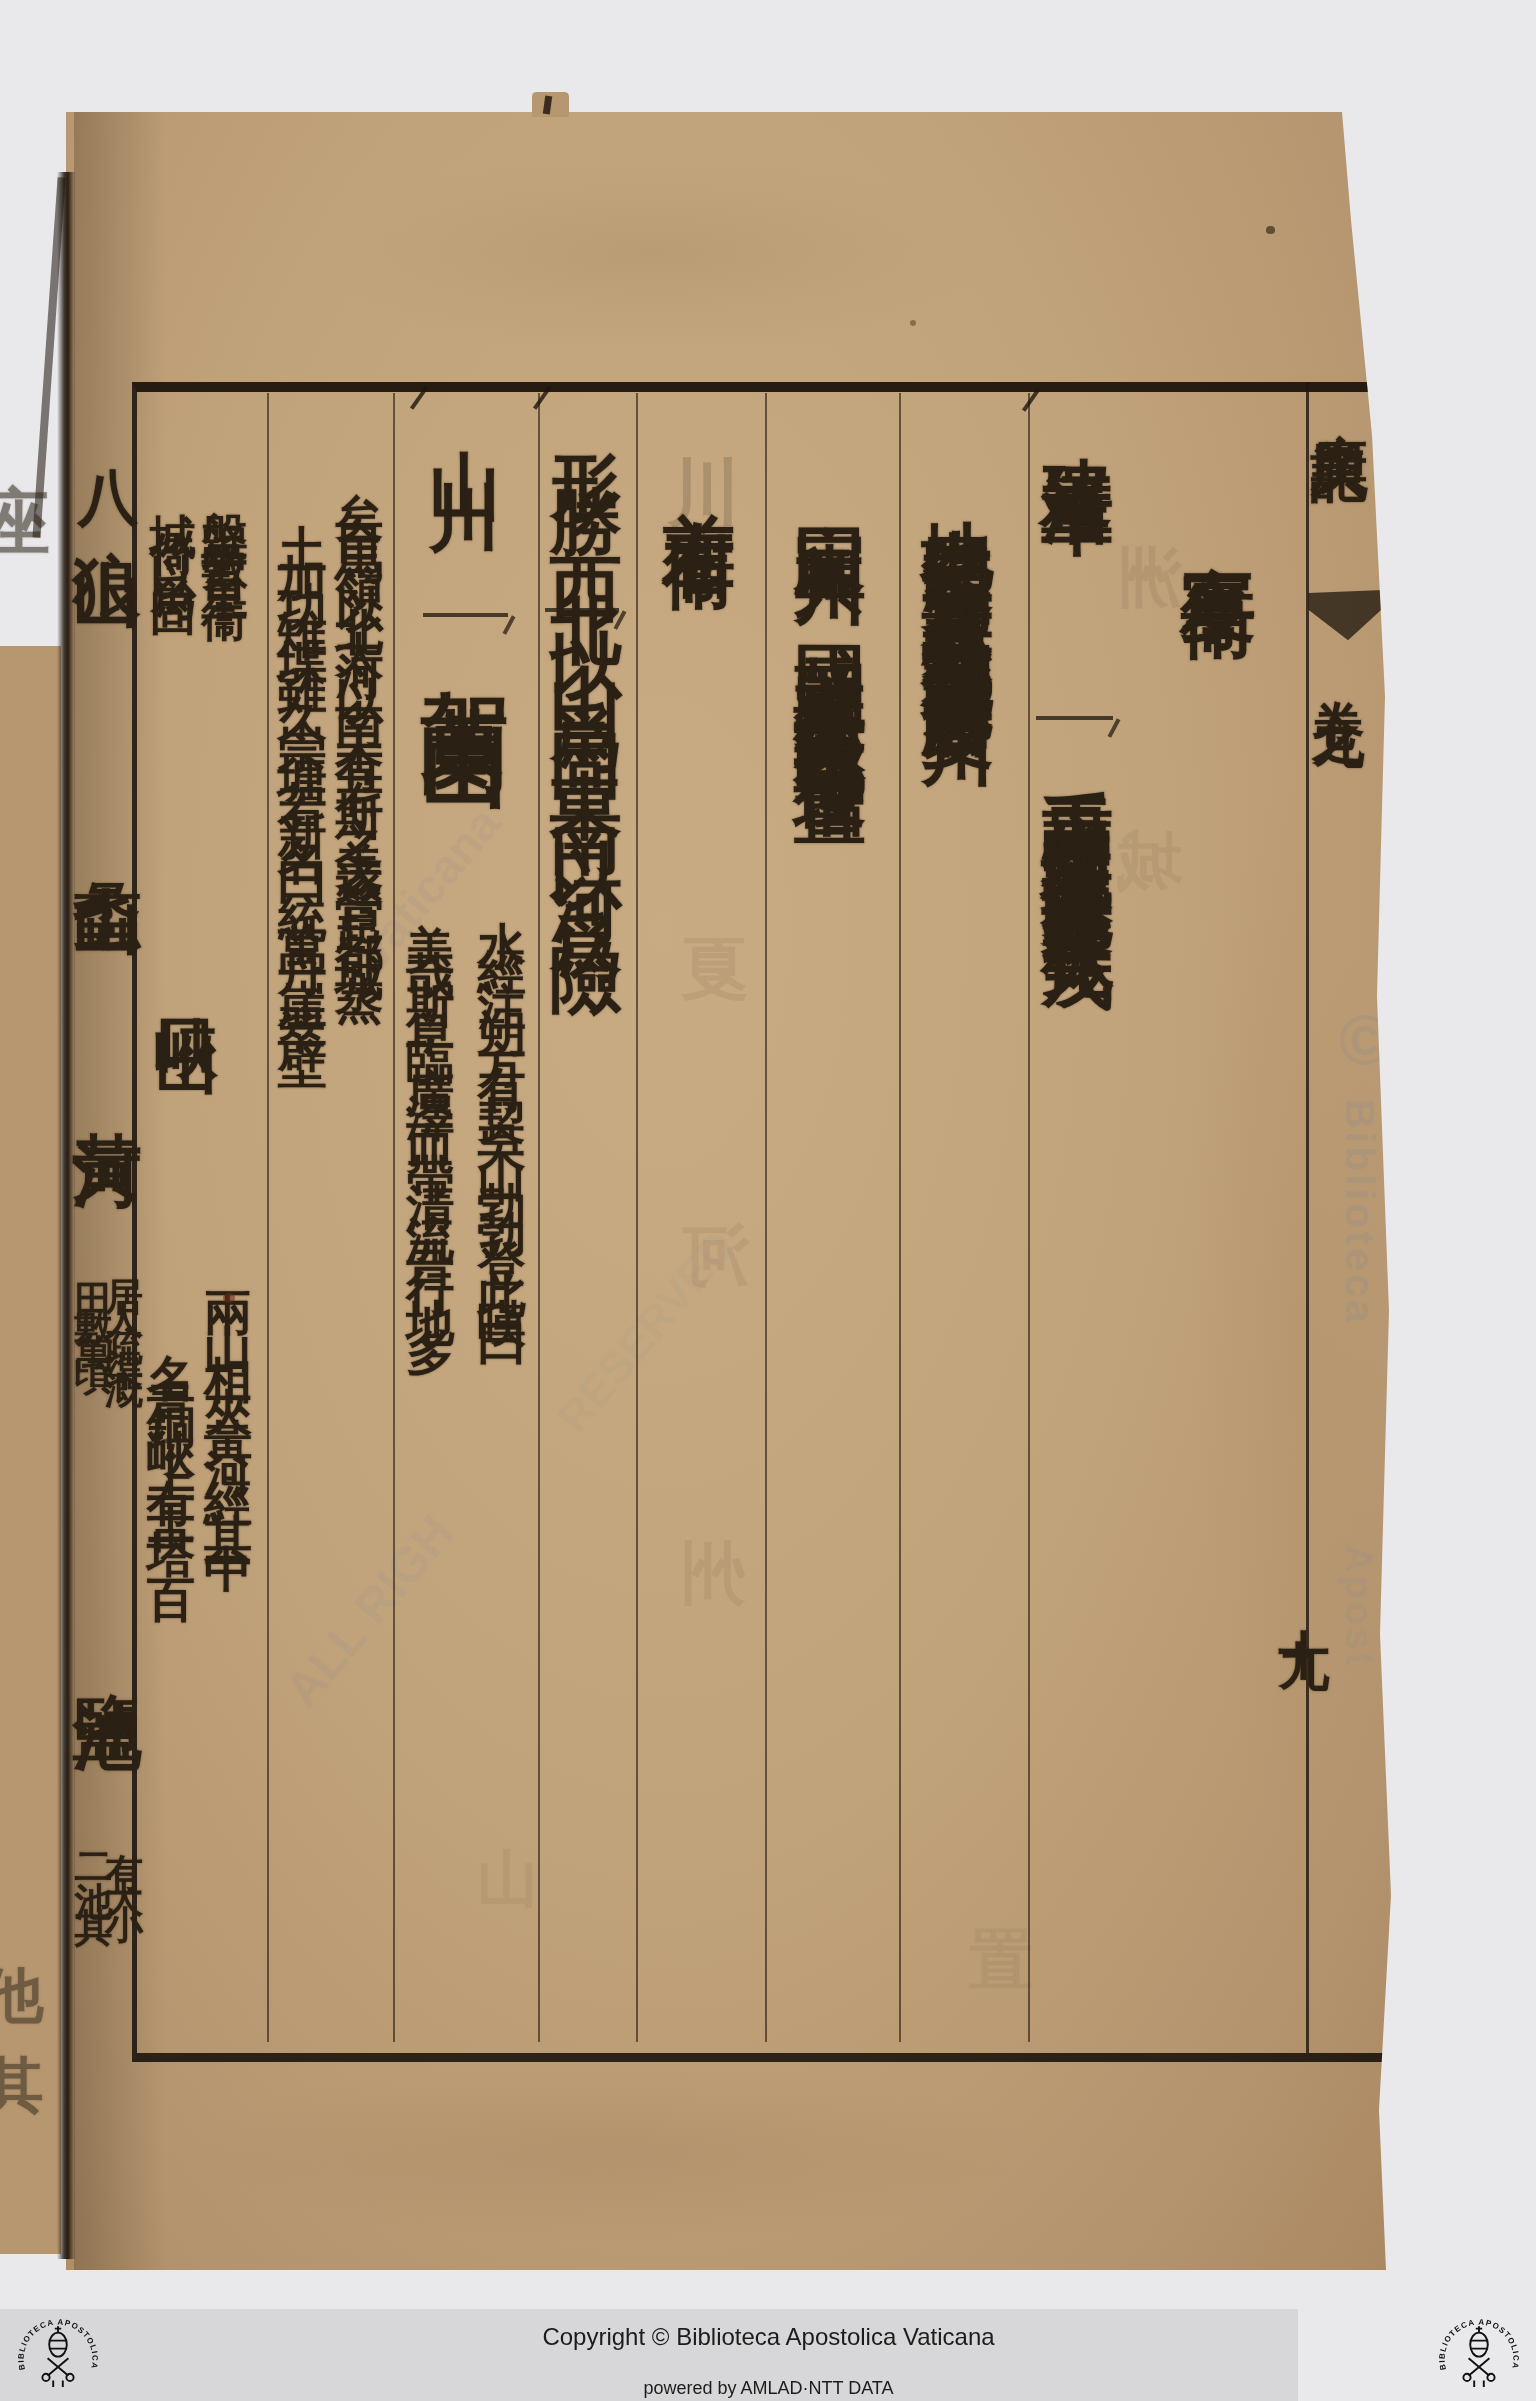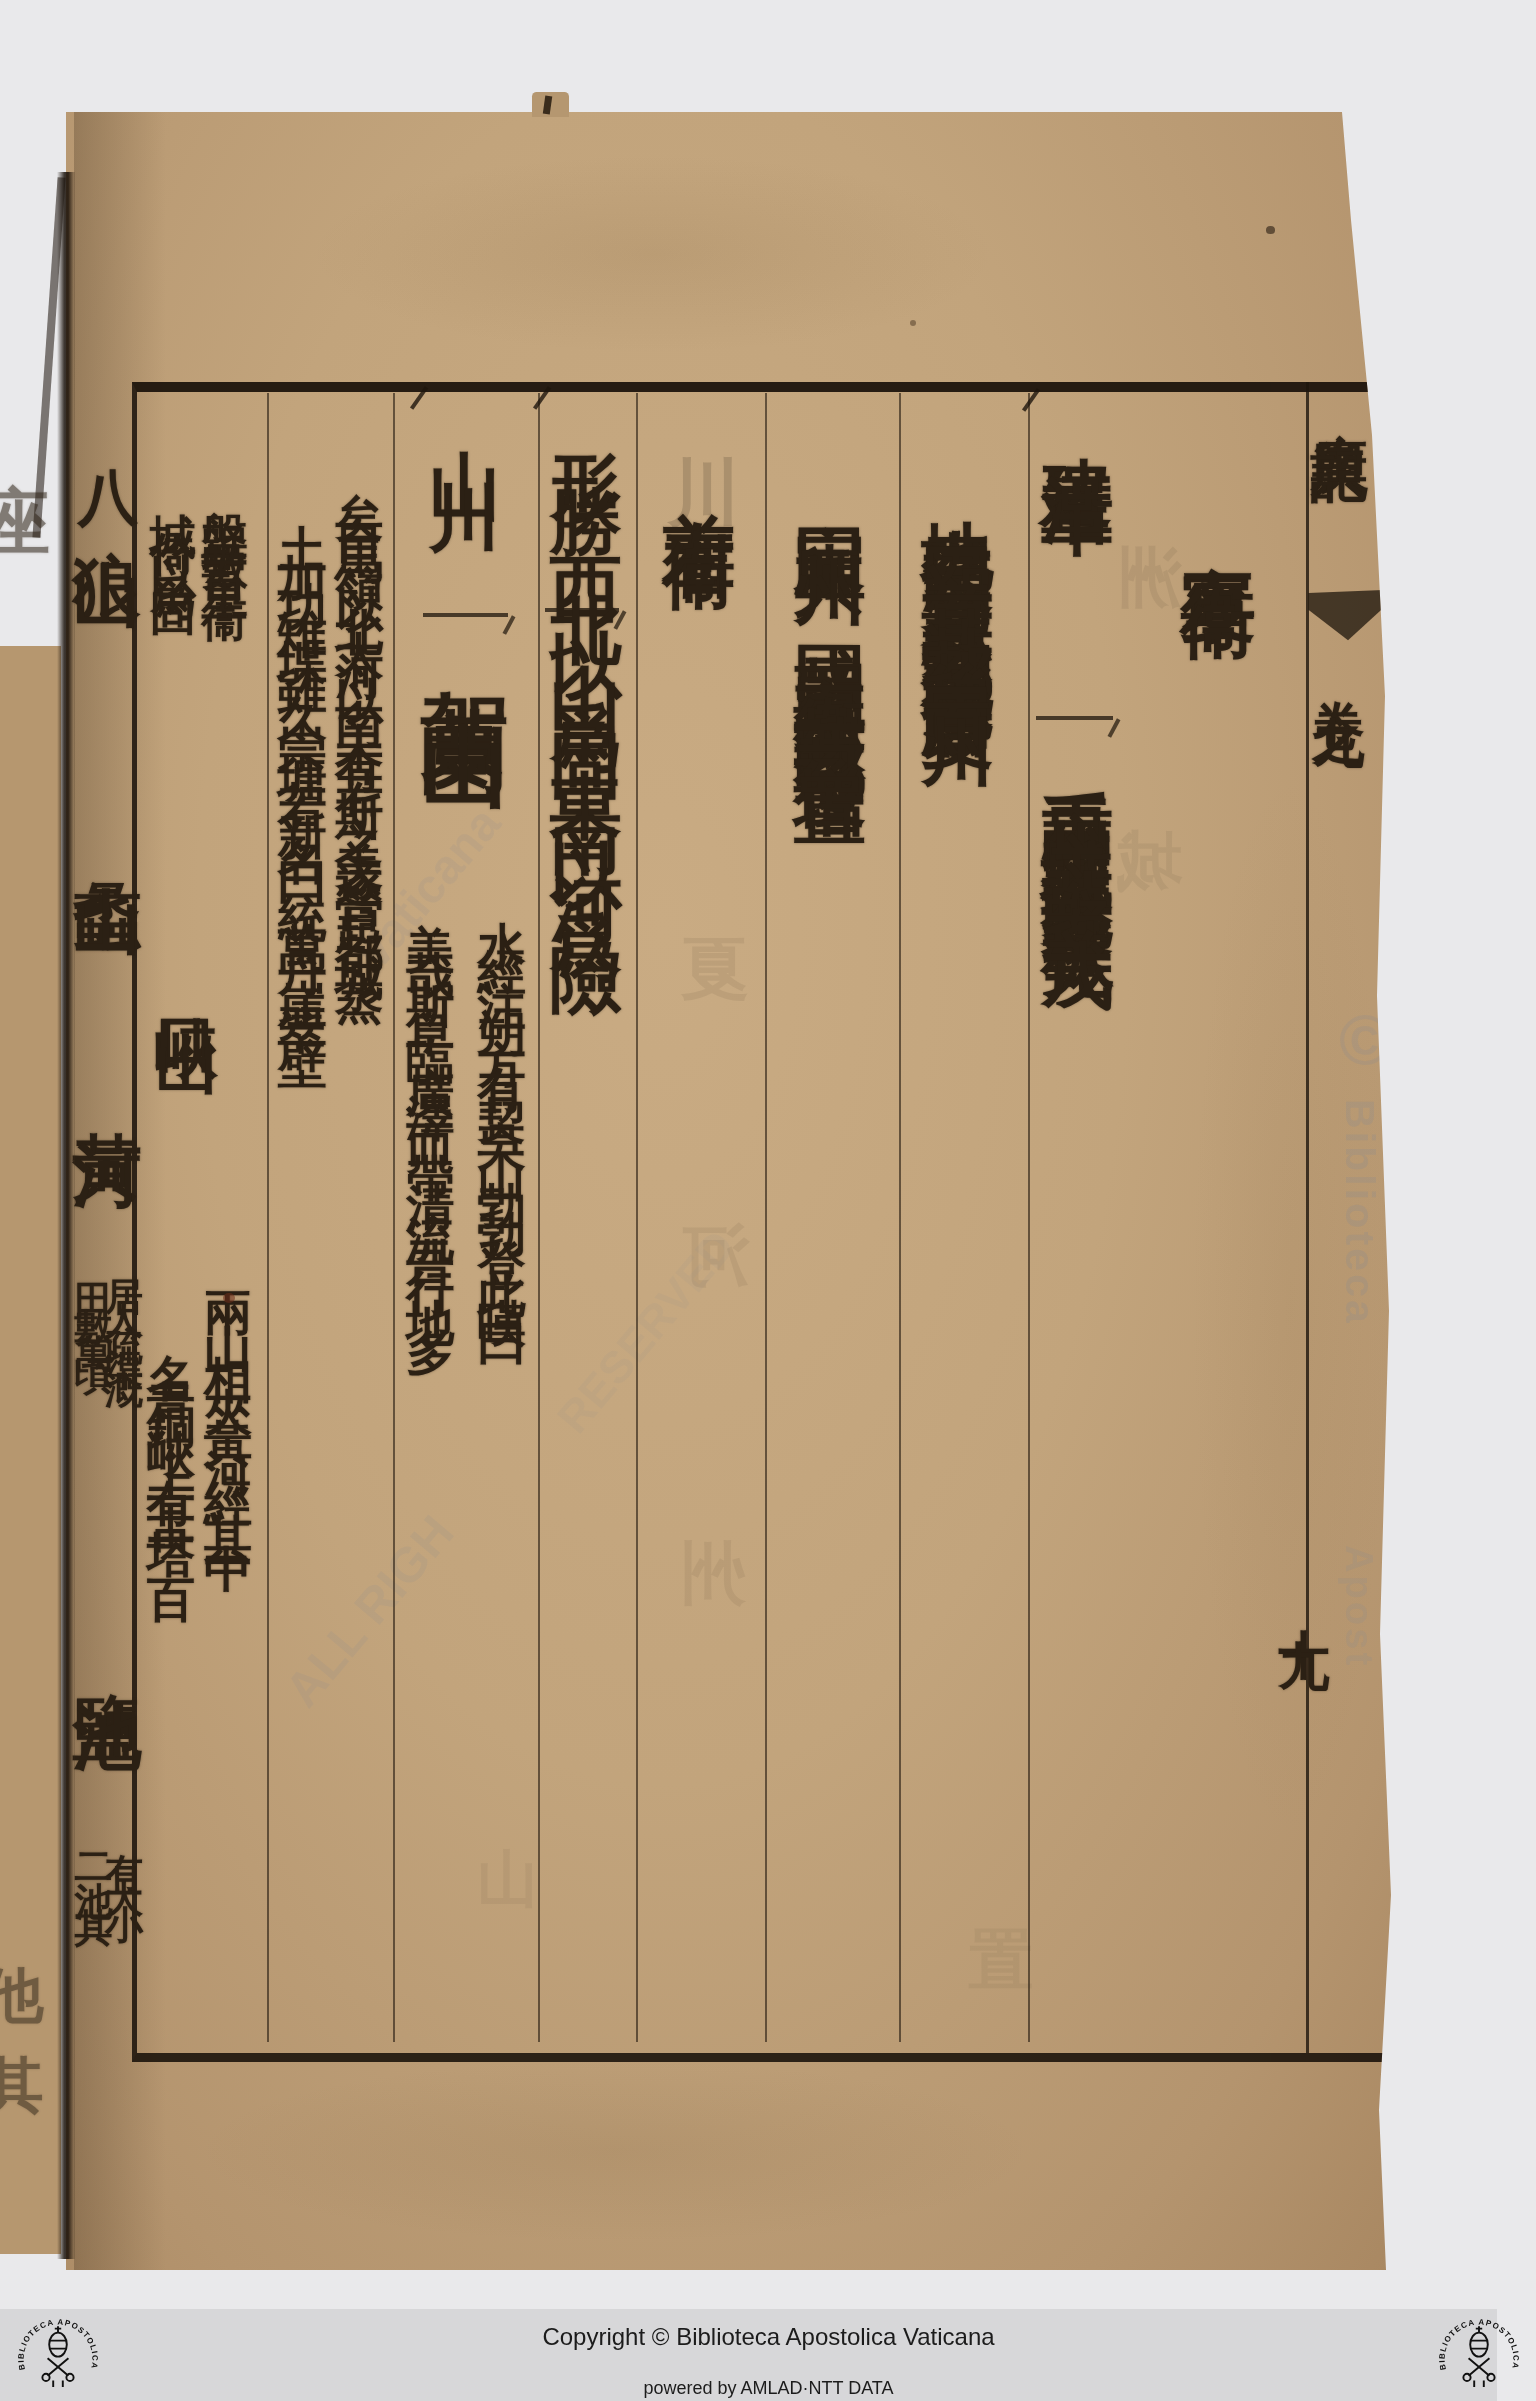--- a/index.html
+++ b/index.html
@@ -41,21 +41,21 @@
   .hook-top{position:absolute;width:26px;height:3.8px;background:rgba(30,21,12,.8);transform:rotate(-55deg);}
   .hook-bot{position:absolute;width:77px;height:3.8px;background:rgba(30,21,12,.75);}
   .hook-bot::after{content:"";position:absolute;right:-3.1px;top:1.5px;width:3.8px;height:20px;background:rgba(30,21,12,.7);transform:rotate(28deg);}
 
   .ghost{position:absolute;color:#6e5c44;font-weight:700;writing-mode:vertical-rl;text-orientation:upright;}
   .wm{position:absolute;color:#8b8b90;font-family:"Liberation Sans",sans-serif;font-weight:700;}
 
   .fishtail{position:absolute;left:1308px;top:590px;width:77px;height:61px;}
 
   
-  .footer-bar{position:absolute;left:0;top:2309px;width:1497px;height:92px;background:#d7d7d9;text-decoration:underline;}
+  .footer-bar{position:absolute;left:0;top:2309px;width:1298px;height:92px;background:#d7d7d9;text-decoration:underline;}
   .footer-line{position:absolute;width:1537px;text-align:center;color:#1c1c1c;font-family:"Liberation Sans",sans-serif;}
   .logo{position:absolute;top:2315px;}
 </style>
 </head>
 <body>
 
 <div class="scene">
 
   <div class="frag-paper"></div>
   <div class="frag-wedge"></div>

